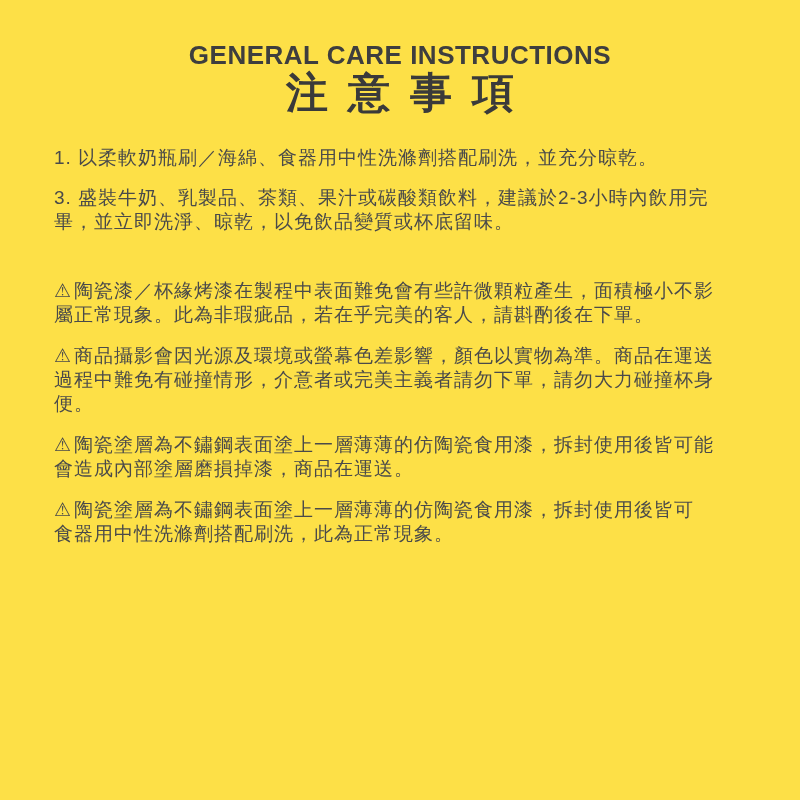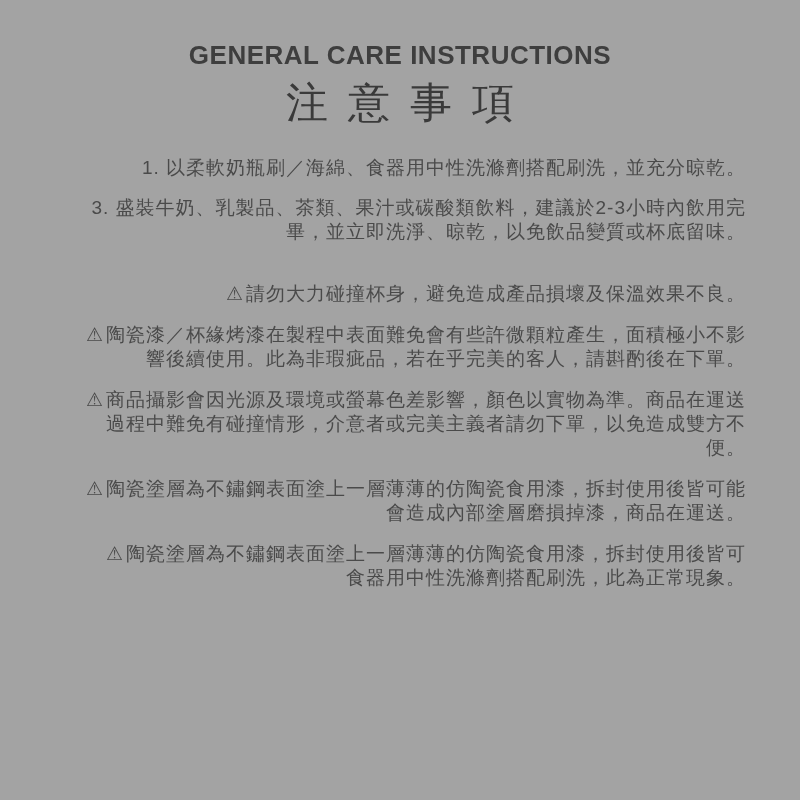--- a/index.html
+++ b/index.html
@@ -4,56 +4,54 @@
 <style>
   html, body {
     margin: 0;
     padding: 0;
     background: #ffffff;
   }
   .page {
     position: relative;
     width: 800px;
     height: 800px;
-    background: #a3a3a3;
+    background: #fde047;
     overflow: hidden;
     font-family: "Liberation Sans", "DejaVu Sans", sans-serif;
   }
   .header {
     text-align: center;
     padding-top: 40px;
   }
   .title-en {
     font-size: 26px;
     line-height: 30px;
     font-weight: 700;
     letter-spacing: 0.5px;
     color: #3e3e3e;
   }
   .title-zh {
-    margin-top: 10px;
     font-size: 42px;
     line-height: 46px;
-    font-weight: 400;
+    font-weight: 700;
     letter-spacing: 20px;
     text-indent: 20px;
     color: #3a3a3a;
   }
   .content {
     width: 692px;
     margin: 30px auto 0 auto;
     color: #4a4a4a;
     font-size: 19px;
     line-height: 24px;
     letter-spacing: 1px;
   }
   .line {
-    margin: 0 0 16px 0;
+    margin: 7px 0 16px 0;
     white-space: pre;
-    text-align: right;
   }
   .warnings {
     padding-top: 21px;
   }
   .wicon {
     font-family: "DejaVu Sans", sans-serif;
     margin-right: 2px;
   }
 </style>
 </head>
@@ -62,25 +60,24 @@
 <div class="page">
   <div class="header">
     <div class="title-en">GENERAL CARE INSTRUCTIONS</div>
     <div class="title-zh">注意事項</div>
   </div>
   <div class="content">
     <p class="line">1. 以柔軟奶瓶刷／海綿、食器用中性洗滌劑搭配刷洗，並充分晾乾。</p>
     <p class="line">3. 盛裝牛奶、乳製品、茶類、果汁或碳酸類飲料，建議於2-3小時內飲用完
 畢，並立即洗淨、晾乾，以免飲品變質或杯底留味。</p>
     <div class="warnings">
-      <p class="line"><span class="wicon">⚠</span><span>請勿大力碰撞杯身，避免造成產品損壞及保溫效果不良。</span></p>
       <p class="line"><span class="wicon">⚠</span><span>陶瓷漆／杯緣烤漆在製程中表面難免會有些許微顆粒產生，面積極小不影
-響後續使用。此為非瑕疵品，若在乎完美的客人，請斟酌後在下單。</span></p>
+屬正常現象。此為非瑕疵品，若在乎完美的客人，請斟酌後在下單。</span></p>
       <p class="line"><span class="wicon">⚠</span><span>商品攝影會因光源及環境或螢幕色差影響，顏色以實物為準。商品在運送
-過程中難免有碰撞情形，介意者或完美主義者請勿下單，以免造成雙方不
+過程中難免有碰撞情形，介意者或完美主義者請勿下單，請勿大力碰撞杯身
 便。</span></p>
       <p class="line"><span class="wicon">⚠</span><span>陶瓷塗層為不鏽鋼表面塗上一層薄薄的仿陶瓷食用漆，拆封使用後皆可能
 會造成內部塗層磨損掉漆，商品在運送。</span></p>
       <p class="line"><span class="wicon">⚠</span><span>陶瓷塗層為不鏽鋼表面塗上一層薄薄的仿陶瓷食用漆，拆封使用後皆可
 食器用中性洗滌劑搭配刷洗，此為正常現象。</span></p>
     </div>
   </div>
 </div>
 
 </body></html>

